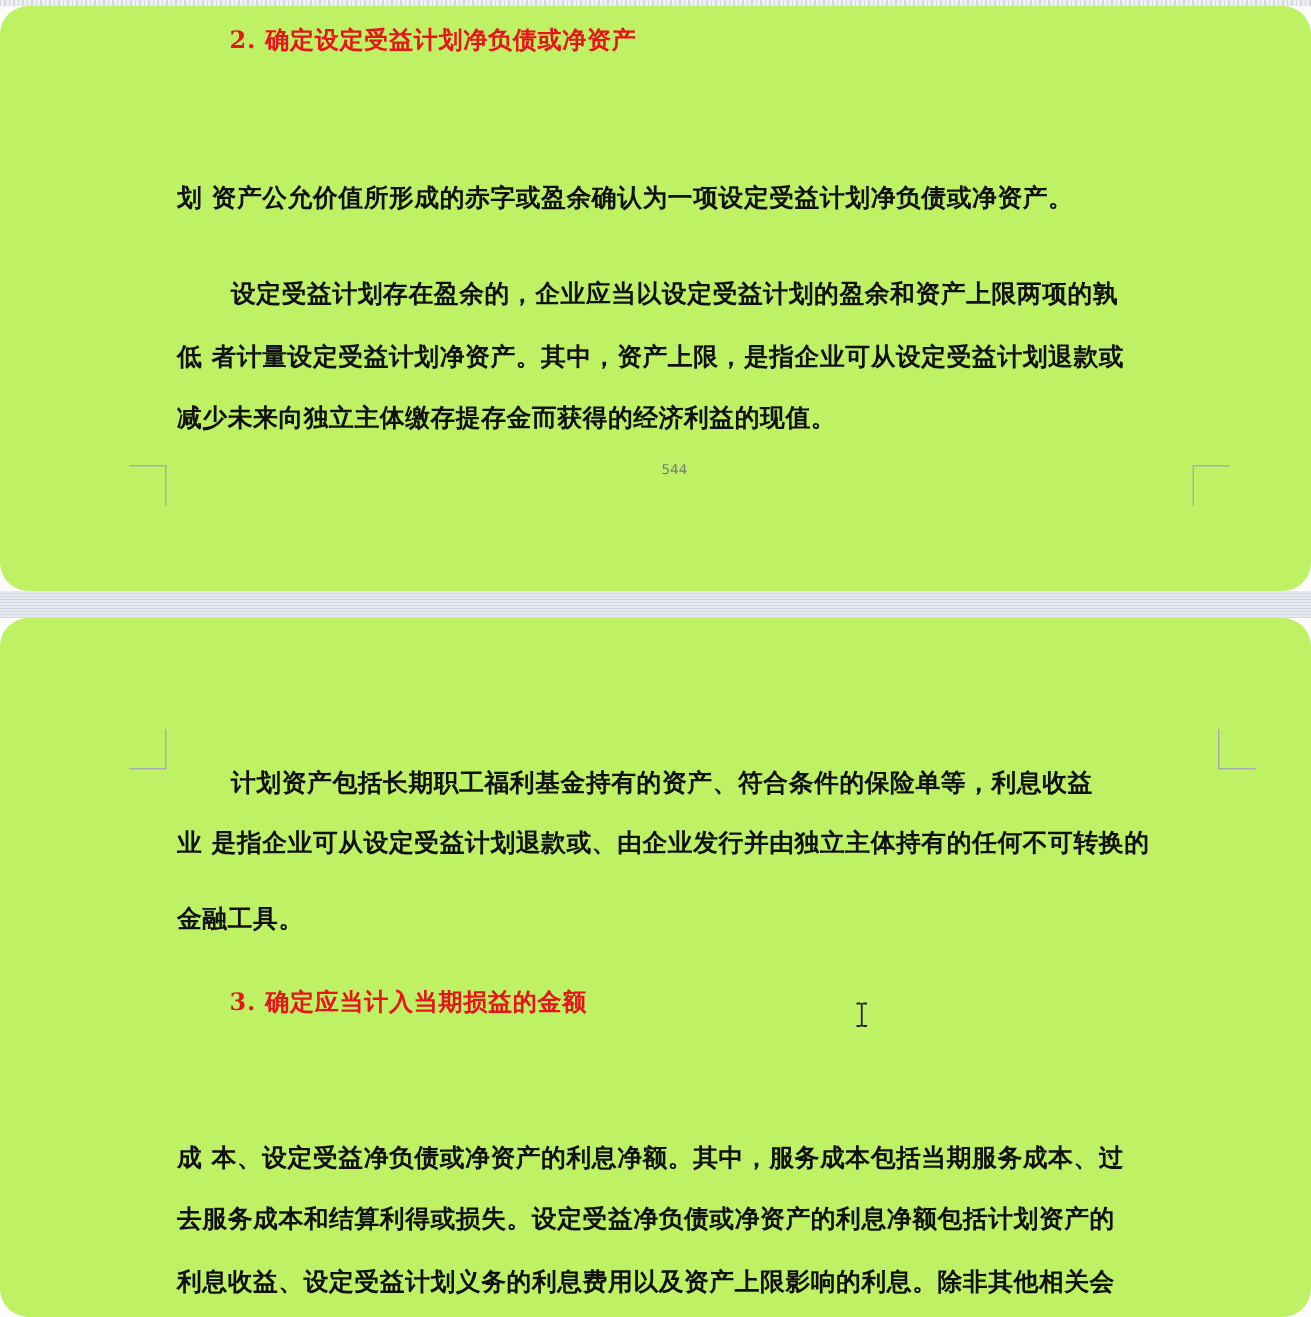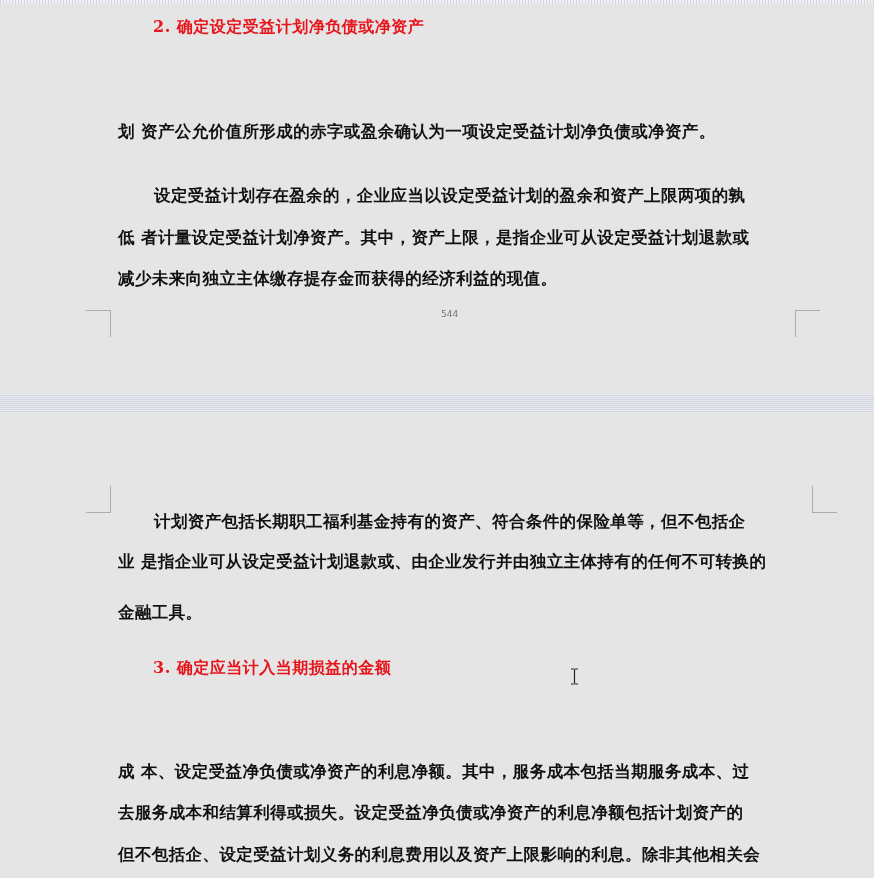--- a/index.html
+++ b/index.html
@@ -17,21 +17,22 @@
     .top-edge {
       position: absolute;
       left: 0; top: 0;
       width: 874px; height: 4px;
       background: repeating-linear-gradient(90deg, #d4d7de 0 1px, #eef0f3 1px 3px);
     }
     .page {
       position: absolute;
       left: 0;
       width: 874px;
-      background: #e5e5e5;
+      background: #bef264;
+      border-radius: 19px;
     }
     .page-1 { top: 4px; height: 390px; }
     .page-2 { top: 412px; height: 466px; }
     .page-gap {
       position: absolute;
       left: 0; top: 394px;
       width: 874px; height: 18px;
       background:
         repeating-linear-gradient(0deg, #d3d7df 0 1px, #e7e9ee 1px 2px),
         #dde0e6;
@@ -93,27 +94,27 @@
   <div class="page-number" style="left:441px; top:305px;">544</div>
   <div class="corner br" style="left:795px; top:306px;"></div>
 </div>
 
 <div class="page-gap"></div>
 
 <div class="page page-2">
   <div class="corner tl" style="left:86px; top:74px;"></div>
   <div class="corner tr" style="left:812px; top:74px;"></div>
 
-  <div class="line" style="left:154px; top:99px;">计划资产包括长期职工福利基金持有的资产、符合条件的保险单等，但不包括企</div>
+  <div class="line" style="left:154px; top:99px;">计划资产包括长期职工福利基金持有的资产、符合条件的保险单等，利息收益</div>
   <div class="line" style="left:118px; top:139px;">业  是指企业可从设定受益计划退款或、由企业发行并由独立主体持有的任何不可转换的</div>
   <div class="line" style="left:118px; top:190px;text-align:center;">金融工具。</div>
 
   <div class="heading" style="left:153px; top:246px;">3.  确定应当计入当期损益的金额</div>
 
   <div class="line" style="left:118px; top:349px;">成  本、设定受益净负债或净资产的利息净额。其中，服务成本包括当期服务成本、过</div>
   <div class="line" style="left:118px; top:390px;">去服务成本和结算利得或损失。设定受益净负债或净资产的利息净额包括计划资产的</div>
-  <div class="line" style="left:118px; top:432px;">但不包括企、设定受益计划义务的利息费用以及资产上限影响的利息。除非其他相关会</div>
+  <div class="line" style="left:118px; top:432px;">利息收益、设定受益计划义务的利息费用以及资产上限影响的利息。除非其他相关会</div>
 </div>
 
 <svg class="ibeam" viewBox="0 0 9 17">
   <path d="M1 1 H3.5 M5.5 1 H8 M4.5 1.5 V15.5 M1 16 H3.5 M5.5 16 H8" stroke="#222" stroke-width="1.2" fill="none"></path>
   <path d="M3.5 1 Q4.5 1.5 5.5 1 M3.5 16 Q4.5 15.5 5.5 16" stroke="#222" stroke-width="1" fill="none"></path>
 </svg>
 
 </body></html>

